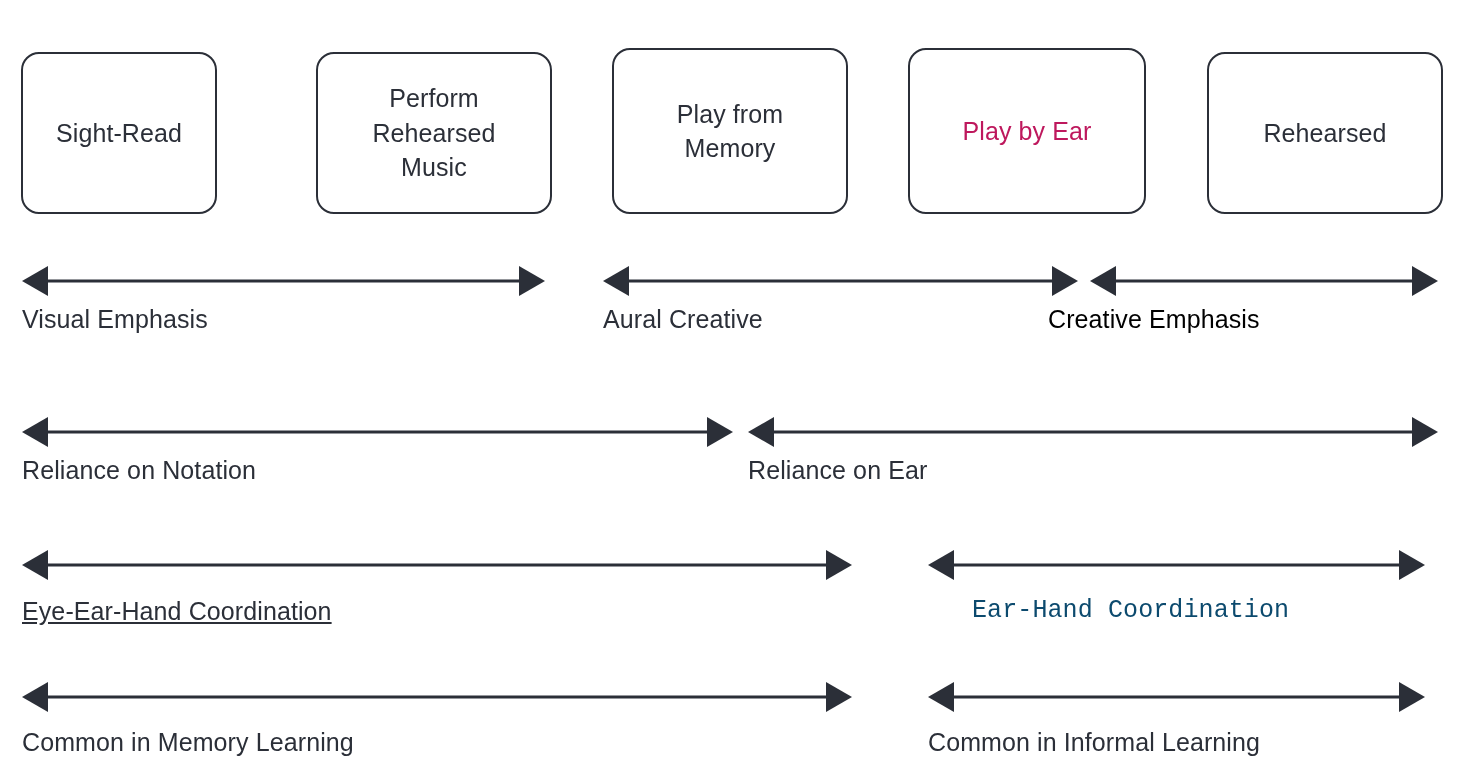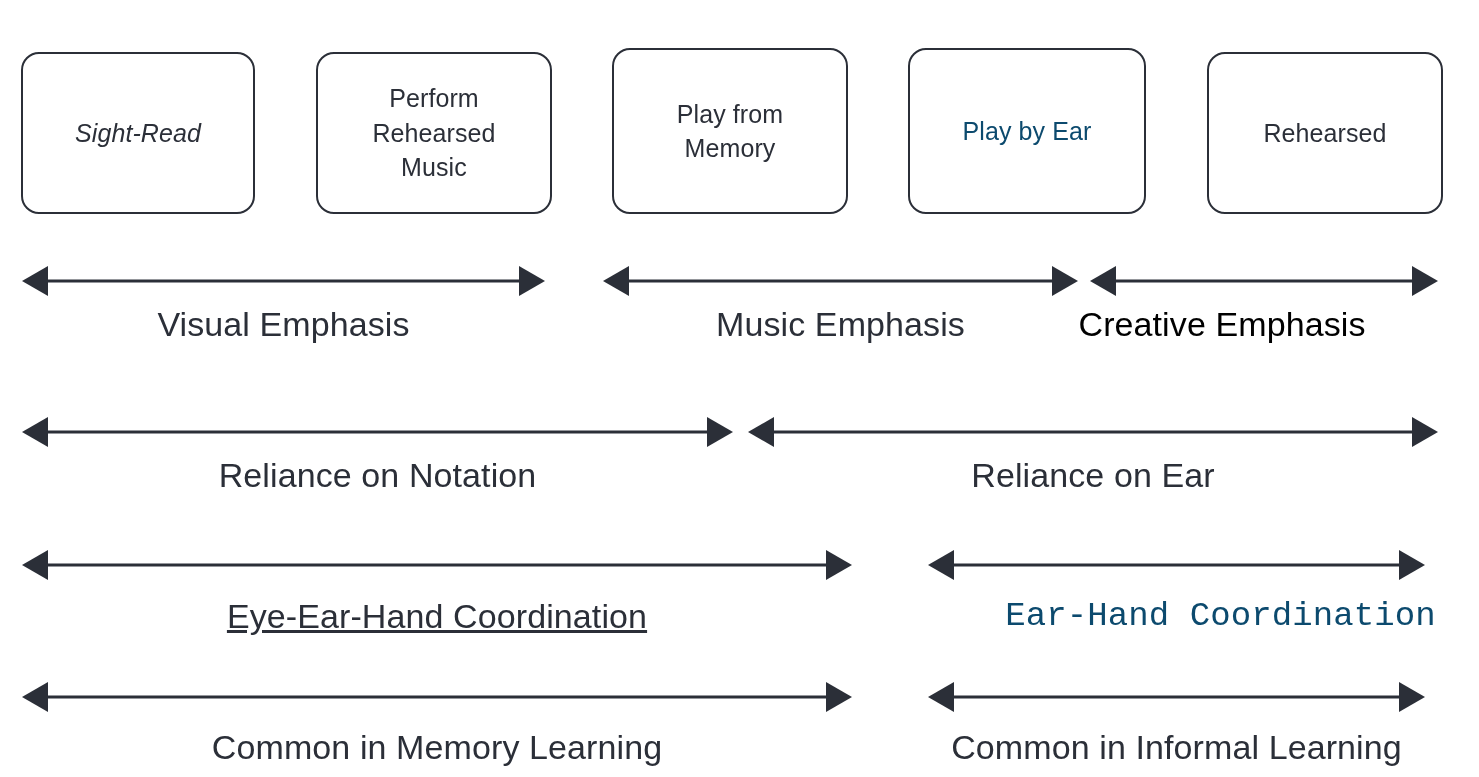--- a/index.html
+++ b/index.html
@@ -46,48 +46,47 @@
   }
   .arrow-svg {
     position: absolute;
     left: 0;
     top: 0;
     display: block;
     overflow: visible;
   }
   .arrow-label {
     position: absolute;
-    text-align: center;
-    font-size: 34px;
+    font-size: 25px;
     line-height: 1.2;
     color: #2b2f38;
     letter-spacing: 0.1px;
     white-space: nowrap;
   }
 </style>
 </head>
 <body>
 
 <div id="diagram-root">
 
   <div id="mode-box-layer">
-      <div class="mode-box" style="left: 21px; top: 52px; width: 234px; height: 162px; border-color: rgb(43, 47, 56); font-style: italic;">
+      <div class="mode-box" style="left: 21px; top: 52px; width: 196px; height: 162px; border-color: rgb(43, 47, 56);">
         <div class="mode-box-label" style="color: rgb(43, 47, 56);">Sight-Read</div>
       </div>
       <div class="mode-box" style="left: 316px; top: 52px; width: 236px; height: 162px; border-color: rgb(43, 47, 56);">
         <div class="mode-box-label" style="color: rgb(43, 47, 56);">Perform
 Rehearsed
 Music</div>
       </div>
       <div class="mode-box" style="left: 612px; top: 48px; width: 236px; height: 166px; border-color: rgb(43, 47, 56); align-items: center;">
         <div class="mode-box-label" style="color: rgb(43, 47, 56);">Play from
 Memory</div>
       </div>
       <div class="mode-box" style="left: 908px; top: 48px; width: 238px; height: 166px; border-color: rgb(43, 47, 56);">
-        <div class="mode-box-label" style="color: #0c4a6e;">Play by Ear</div>
+        <div class="mode-box-label" style="color: #be185d;">Play by Ear</div>
       </div>
       <div class="mode-box" style="left: 1207px; top: 52px; width: 236px; height: 162px; border-color: rgb(43, 47, 56);">
         <div class="mode-box-label" style="color: rgb(43, 47, 56);">Rehearsed</div>
       </div>
     </div>
   <div id="arrow-layer">
       <div class="arrow-group" style="left: 22px; top: 266px; width: 523px; height: 30px;">
         <svg class="arrow-svg" width="523" height="30" viewBox="0 0 523 30">
           <rect x="24" y="13.5" width="475" height="3" fill="#2b2f38"></rect>
           <polygon points="0,15 26,0 26,30" fill="#2b2f38"></polygon>
@@ -95,21 +94,21 @@
         </svg>
       </div>
       <div class="arrow-label" style="left: 22px; width: 523px; top: 304px; color: rgb(43, 47, 56);">Visual Emphasis</div>
       <div class="arrow-group" style="left: 603px; top: 266px; width: 475px; height: 30px;">
         <svg class="arrow-svg" width="475" height="30" viewBox="0 0 475 30">
           <rect x="24" y="13.5" width="427" height="3" fill="#2b2f38"></rect>
           <polygon points="0,15 26,0 26,30" fill="#2b2f38"></polygon>
           <polygon points="475,15 449,0 449,30" fill="#2b2f38"></polygon>
         </svg>
       </div>
-      <div class="arrow-label" style="left: 603px; width: 475px; top: 304px; color: rgb(43, 47, 56);">Music Emphasis</div>
+      <div class="arrow-label" style="left: 603px; width: 475px; top: 304px; color: rgb(43, 47, 56);">Aural Creative</div>
       <div class="arrow-group" style="left: 1090px; top: 266px; width: 348px; height: 30px;">
         <svg class="arrow-svg" width="348" height="30" viewBox="0 0 348 30">
           <rect x="24" y="13.5" width="300" height="3" fill="#2b2f38"></rect>
           <polygon points="0,15 26,0 26,30" fill="#2b2f38"></polygon>
           <polygon points="348,15 322,0 322,30" fill="#2b2f38"></polygon>
         </svg>
       </div>
       <div class="arrow-label" style="left: 1048px; width: 348px; top: 304px; color: #000000;">Creative Emphasis</div>
       <div class="arrow-group" style="left: 22px; top: 417px; width: 711px; height: 30px;">
         <svg class="arrow-svg" width="711" height="30" viewBox="0 0 711 30">

